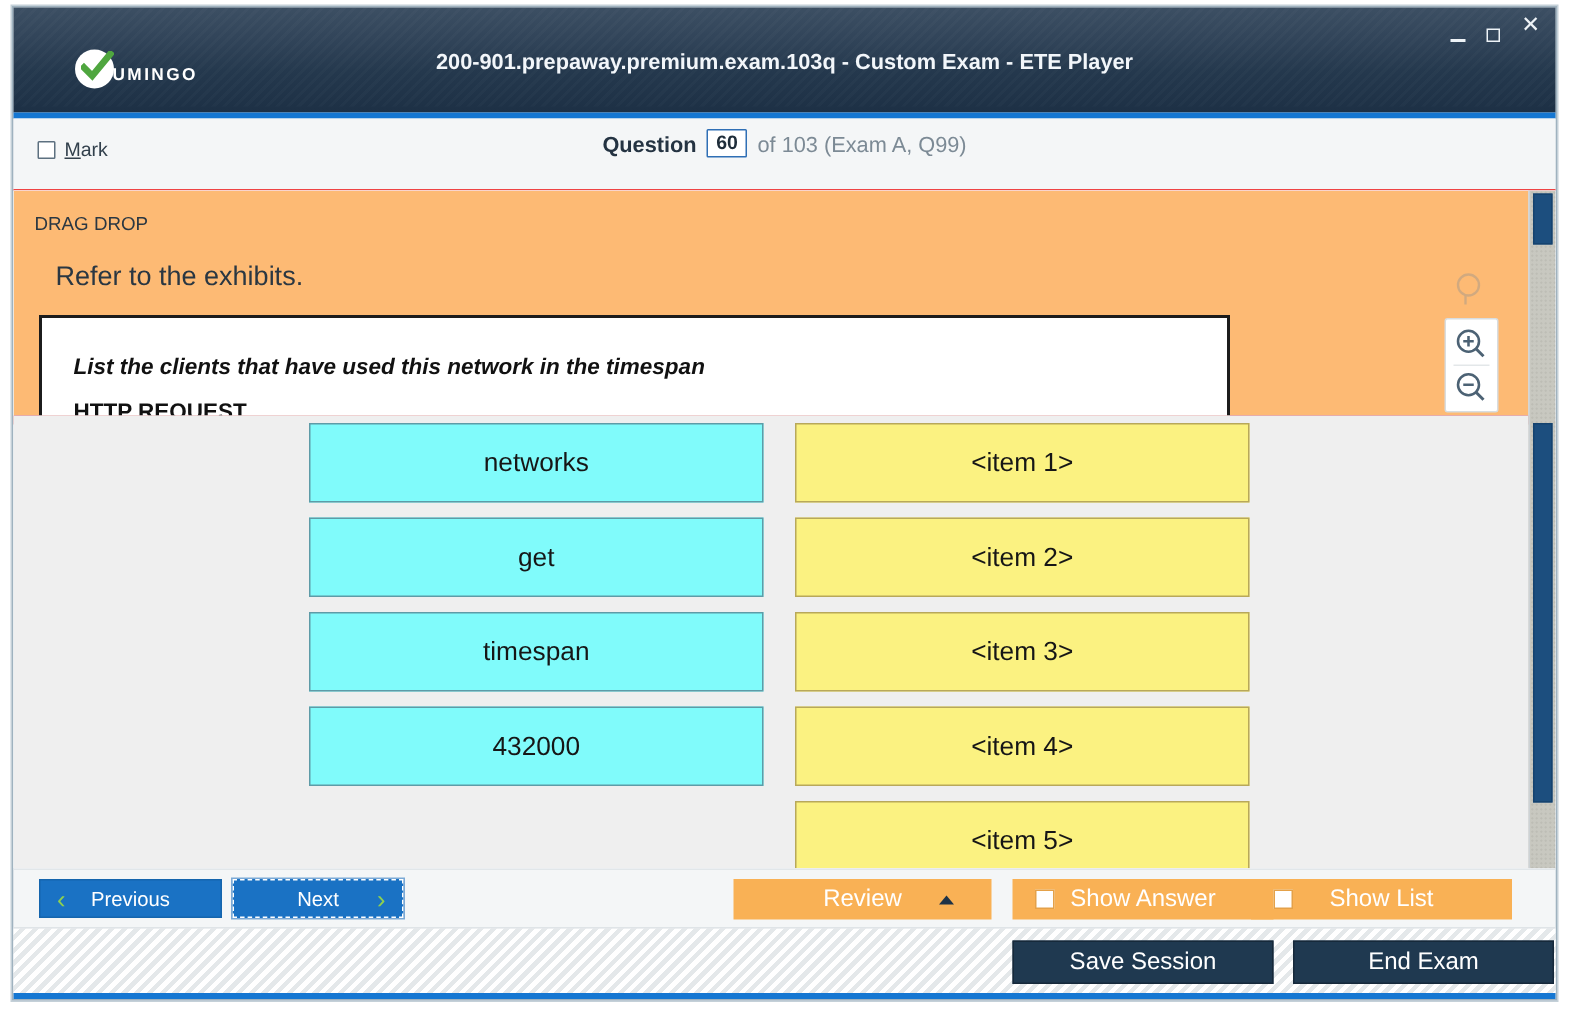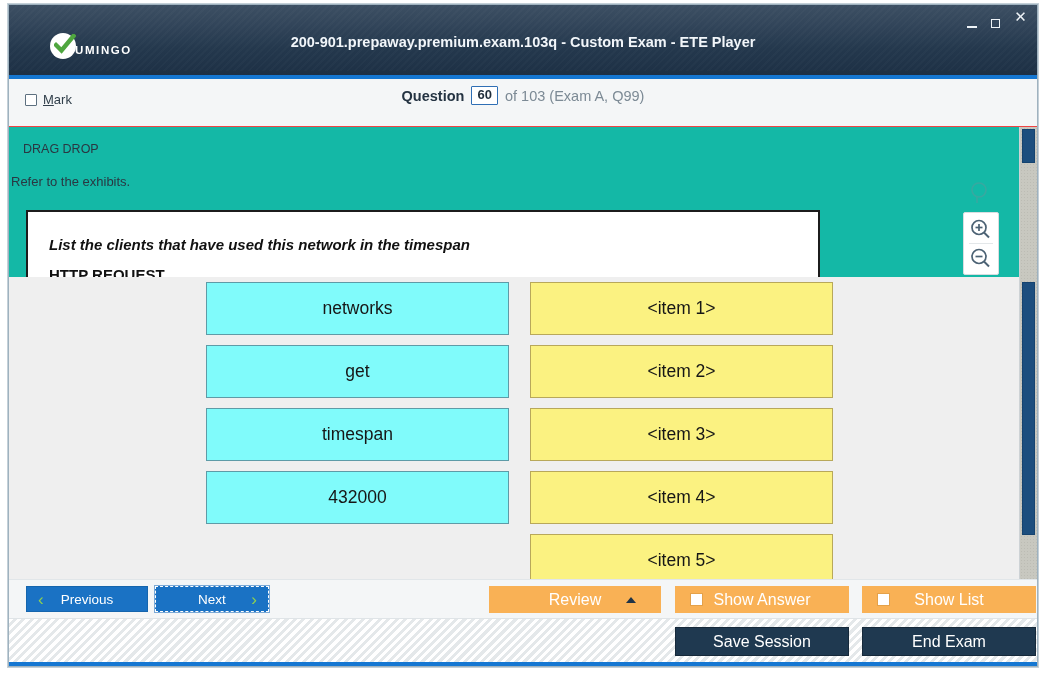--- a/index.html
+++ b/index.html
@@ -196,37 +196,37 @@
     flex: 1 1 auto;
     position: relative;
     overflow: hidden;
     background: #ffffff;
   }
 
   
   #question-pane {
     position: relative;
     height: 150px;
-    background: #14b8a6;
+    background: #fdba74;
     border-bottom: 6px solid #be185d;
     overflow: hidden;
     padding-left: 32px;
   }
   #drag-drop-label {
     position: absolute;
     left: 14px;
     top: 15px;
     font-size: 12.5px;
     color: #2a3742;
   }
   #refer-text {
     position: absolute;
-    left: 2px;
+    left: 28px;
     top: 47px;
-    font-size: 13px;
+    font-size: 18px;
     color: #2a3742;
   }
   #exhibit-box {
     position: absolute;
     left: 17px;
     top: 83px;
     width: 794px;
     height: 80px;
     border: 2px solid #1c1c1c;
     border-bottom: none;
@@ -382,21 +382,21 @@
     color: #ffffff;
     font-size: 16px;
     display: flex;
     align-items: center;
     justify-content: center;
     box-sizing: border-box;
     cursor: default;
   }
   #btn-review { left: 480px; width: 172px; }
   #btn-show-answer { left: 666px; width: 174px; }
-  #btn-show-list { left: 853px; width: 174px; }
+  #btn-show-list { left: 825px; width: 174px; }
   #review-caret {
     position: absolute;
     right: 25px;
     width: 0; height: 0;
     border-left: 5px solid transparent;
     border-right: 5px solid transparent;
     border-bottom: 6px solid #1f3347;
   }
   .orange-chk {
     position: absolute;

